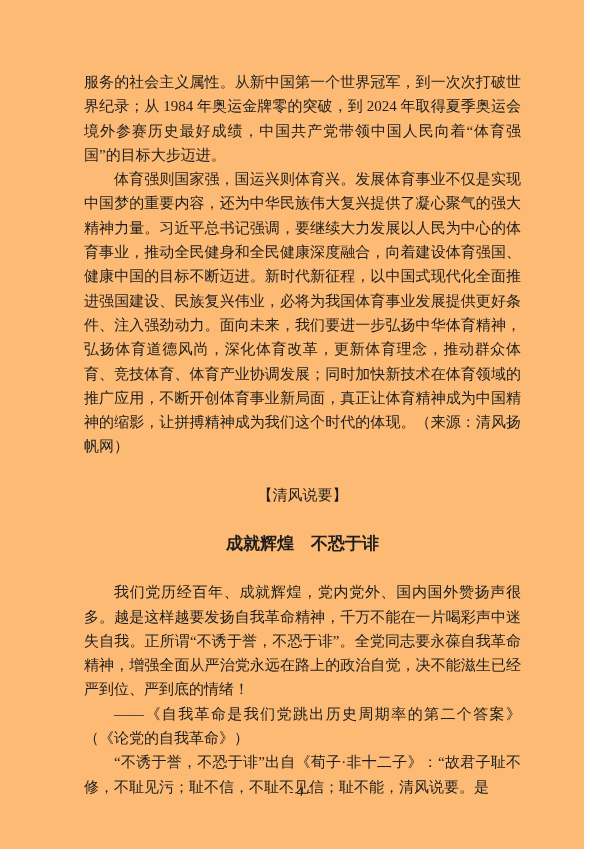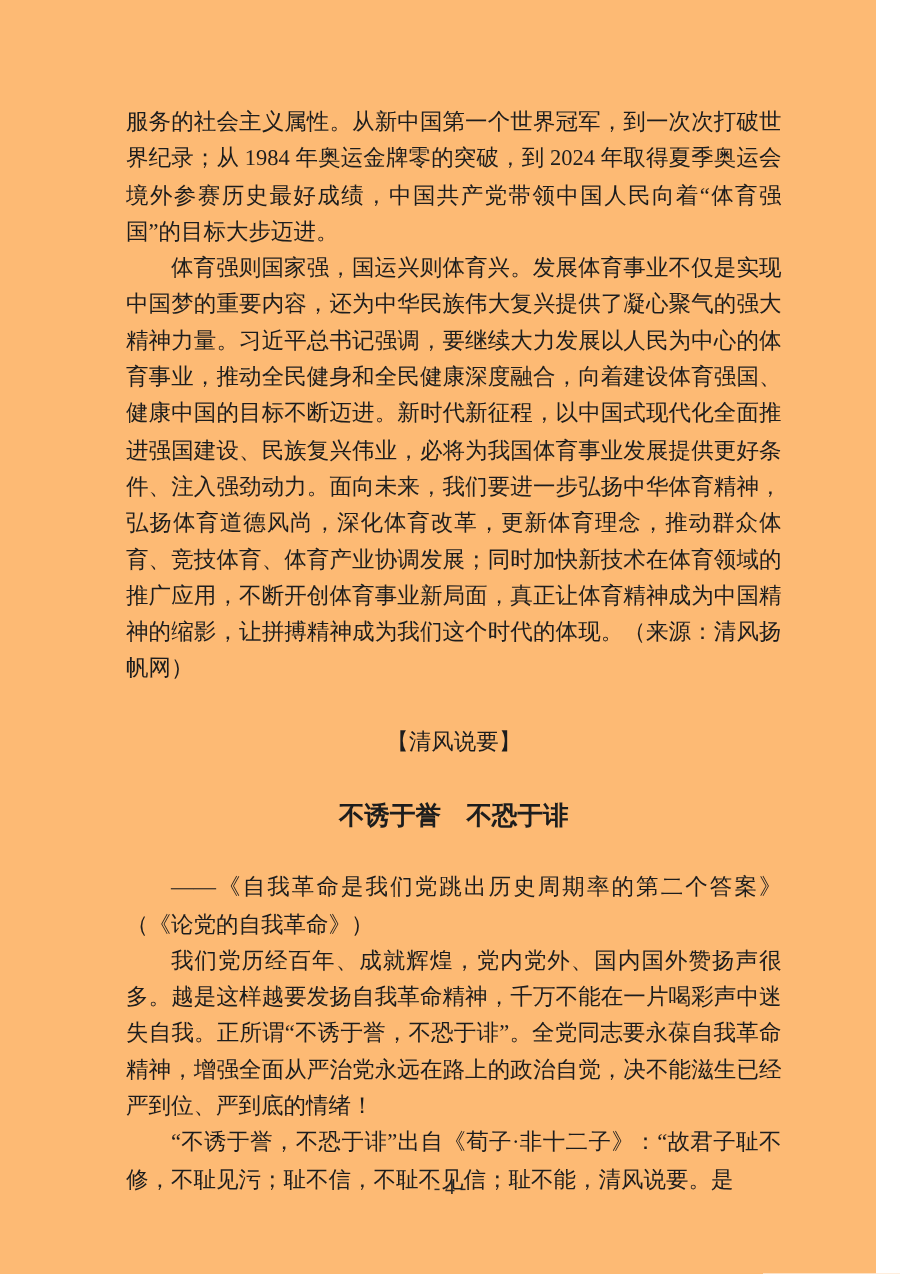--- a/index.html
+++ b/index.html
@@ -58,19 +58,19 @@
   }
 </style>
 </head>
 <body>
 
 <div class="page">
   <div class="body-text">
     <p>服务的社会主义属性。从新中国第一个世界冠军，到一次次打破世界纪录；从 1984 年奥运金牌零的突破，到 2024 年取得夏季奥运会境外参赛历史最好成绩，中国共产党带领中国人民向着“体育强国”的目标大步迈进。</p>
     <p class="para-indent">体育强则国家强，国运兴则体育兴。发展体育事业不仅是实现中国梦的重要内容，还为中华民族伟大复兴提供了凝心聚气的强大精神力量。习近平总书记强调，要继续大力发展以人民为中心的体育事业，推动全民健身和全民健康深度融合，向着建设体育强国、健康中国的目标不断迈进。新时代新征程，以中国式现代化全面推进强国建设、民族复兴伟业，必将为我国体育事业发展提供更好条件、注入强劲动力。面向未来，我们要进一步弘扬中华体育精神，弘扬体育道德风尚，深化体育改革，更新体育理念，推动群众体育、竞技体育、体育产业协调发展；同时加快新技术在体育领域的推广应用，不断开创体育事业新局面，真正让体育精神成为中国精神的缩影，让拼搏精神成为我们这个时代的体现。（来源：清风扬帆网）</p>
     <p class="section-label">【清风说要】</p>
-    <p class="article-title">不诱于誉　不恐于诽</p>
+    <p class="article-title">成就辉煌　不恐于诽</p>
+    <p class="para-indent">我们党历经百年、成就辉煌，党内党外、国内国外赞扬声很多。越是这样越要发扬自我革命精神，千万不能在一片喝彩声中迷失自我。正所谓“不诱于誉，不恐于诽”。全党同志要永葆自我革命精神，增强全面从严治党永远在路上的政治自觉，决不能滋生已经严到位、严到底的情绪！</p>
     <p class="para-indent">——《自我革命是我们党跳出历史周期率的第二个答案》（《论党的自我革命》）</p>
-    <p class="para-indent">我们党历经百年、成就辉煌，党内党外、国内国外赞扬声很多。越是这样越要发扬自我革命精神，千万不能在一片喝彩声中迷失自我。正所谓“不诱于誉，不恐于诽”。全党同志要永葆自我革命精神，增强全面从严治党永远在路上的政治自觉，决不能滋生已经严到位、严到底的情绪！</p>
     <p class="para-indent">“不诱于誉，不恐于诽”出自《荀子·非十二子》：“故君子耻不修，不耻见污；耻不信，不耻不见信；耻不能，清风说要。是</p>
   </div>
   <div class="page-footer">- 4 -</div>
 </div>
 
 </body></html>

